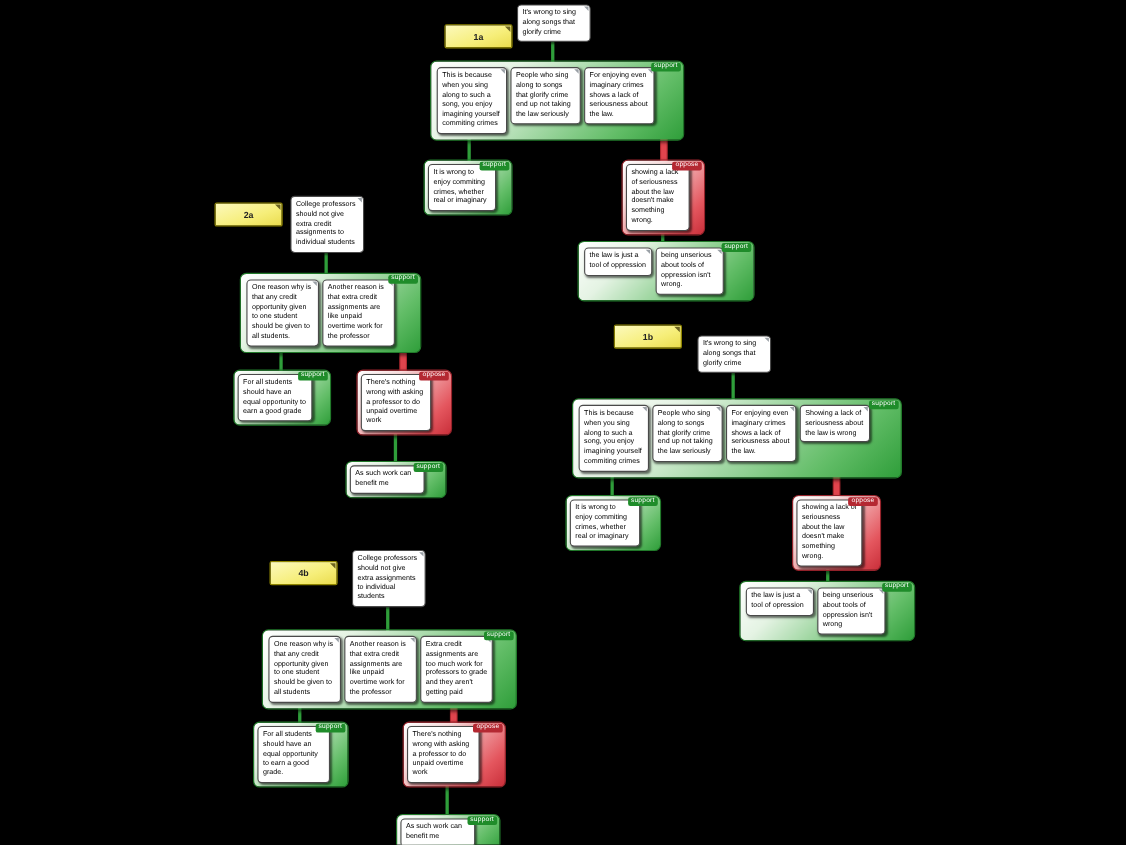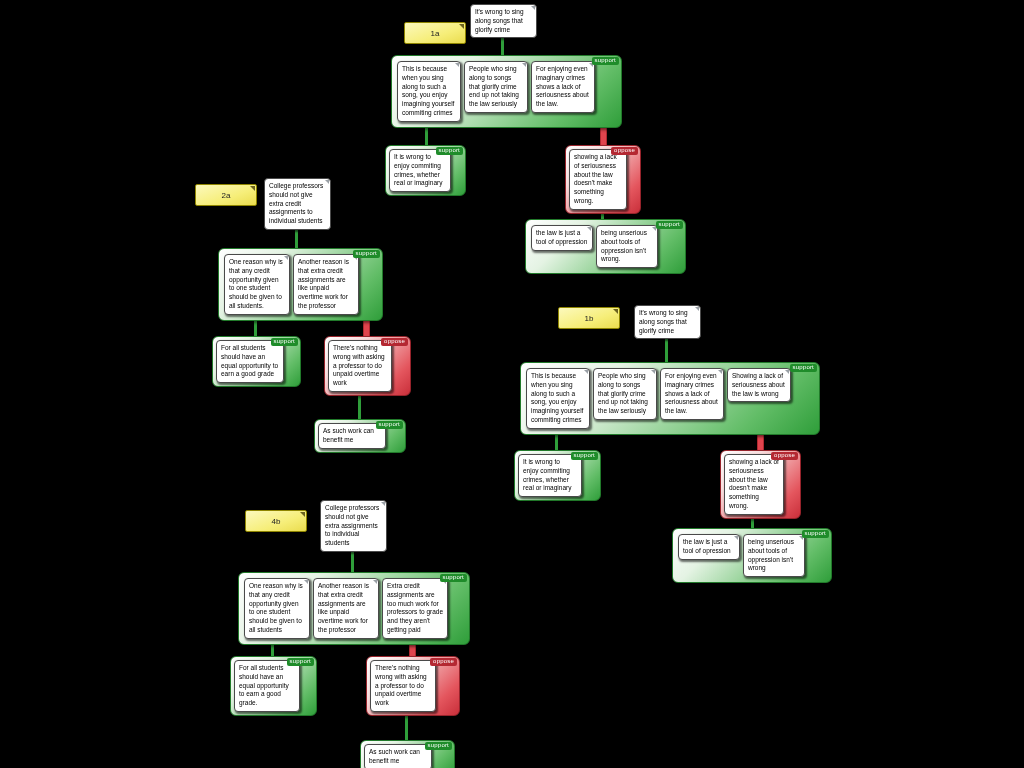--- a/index.html
+++ b/index.html
@@ -46,21 +46,21 @@
   .badge.support { background:#1f8c2a; }
   .badge.oppose  { background:#b42832; }
   
   .conn { position:absolute; z-index:1; }
   .conn.support { width:3px; background:#2f9e3a; border-radius:2px; }
   .conn.oppose  { width:7px; background:#e0444d; border-radius:4px; border:1px solid #b02930; }
   
   .sticky {
     position:absolute; z-index:2; display:flex; align-items:center; justify-content:center;
     background:linear-gradient(160deg,#fcf9bd 0%,#f6ee79 60%,#eadc4e 100%);
-    border:1px solid #8f8500; border-radius:2px; font-size:8px; font-weight:normal; color:#222;
+    border:1px solid #8f8500; border-radius:2px; font-size:8px; font-weight:bold; color:#222;
     box-shadow:2px 2px 3px rgba(0,0,0,.5);
   }
   .sticky::after {
     content:""; position:absolute; top:1px; right:1px; width:0; height:0;
     border-top:5px solid #6b6320; border-left:5px solid transparent;
   }
 </style>
 </head>
 <body>
 
@@ -119,21 +119,21 @@
     <span class="badge oppose">oppose</span>
     <div class="claim" style="width:64px">There's nothing wrong with asking a professor to do unpaid overtime work</div>
   </div>
 
   <div class="conn support" style="left:358px;top:383px;height:42px"></div>
   <div class="node support" style="left:314px;top:419px;width:92px">
     <span class="badge support">support</span>
     <div class="claim" style="width:68px">As such work can benefit me</div>
   </div>
 
-  <div class="sticky" style="left:558px;top:307px;width:62px;height:22px">1b</div>
+  <div class="sticky" style="left:558px;top:295px;width:62px;height:22px">1b</div>
 
   <div class="conn support" style="left:665px;top:330px;height:38px"></div>
   <div class="claim root" style="left:634px;top:305px;width:67px">It's wrong to sing along songs that glorify crime</div>
 
   <div class="group support" style="left:520px;top:362px;width:300px;min-height:62px">
     <span class="badge support">support</span>
     <div class="claim" style="width:64px">This is because when you sing along to such a song, you enjoy imagining yourself commiting crimes</div>
     <div class="claim" style="width:64px">People who sing along to songs that glorify crime end up not taking the law seriously</div>
     <div class="claim" style="width:64px">For enjoying even imaginary crimes shows a lack of seriousness about the law.</div>
     <div class="claim" style="width:64px">Showing a lack of seriousness about the law is wrong</div>

